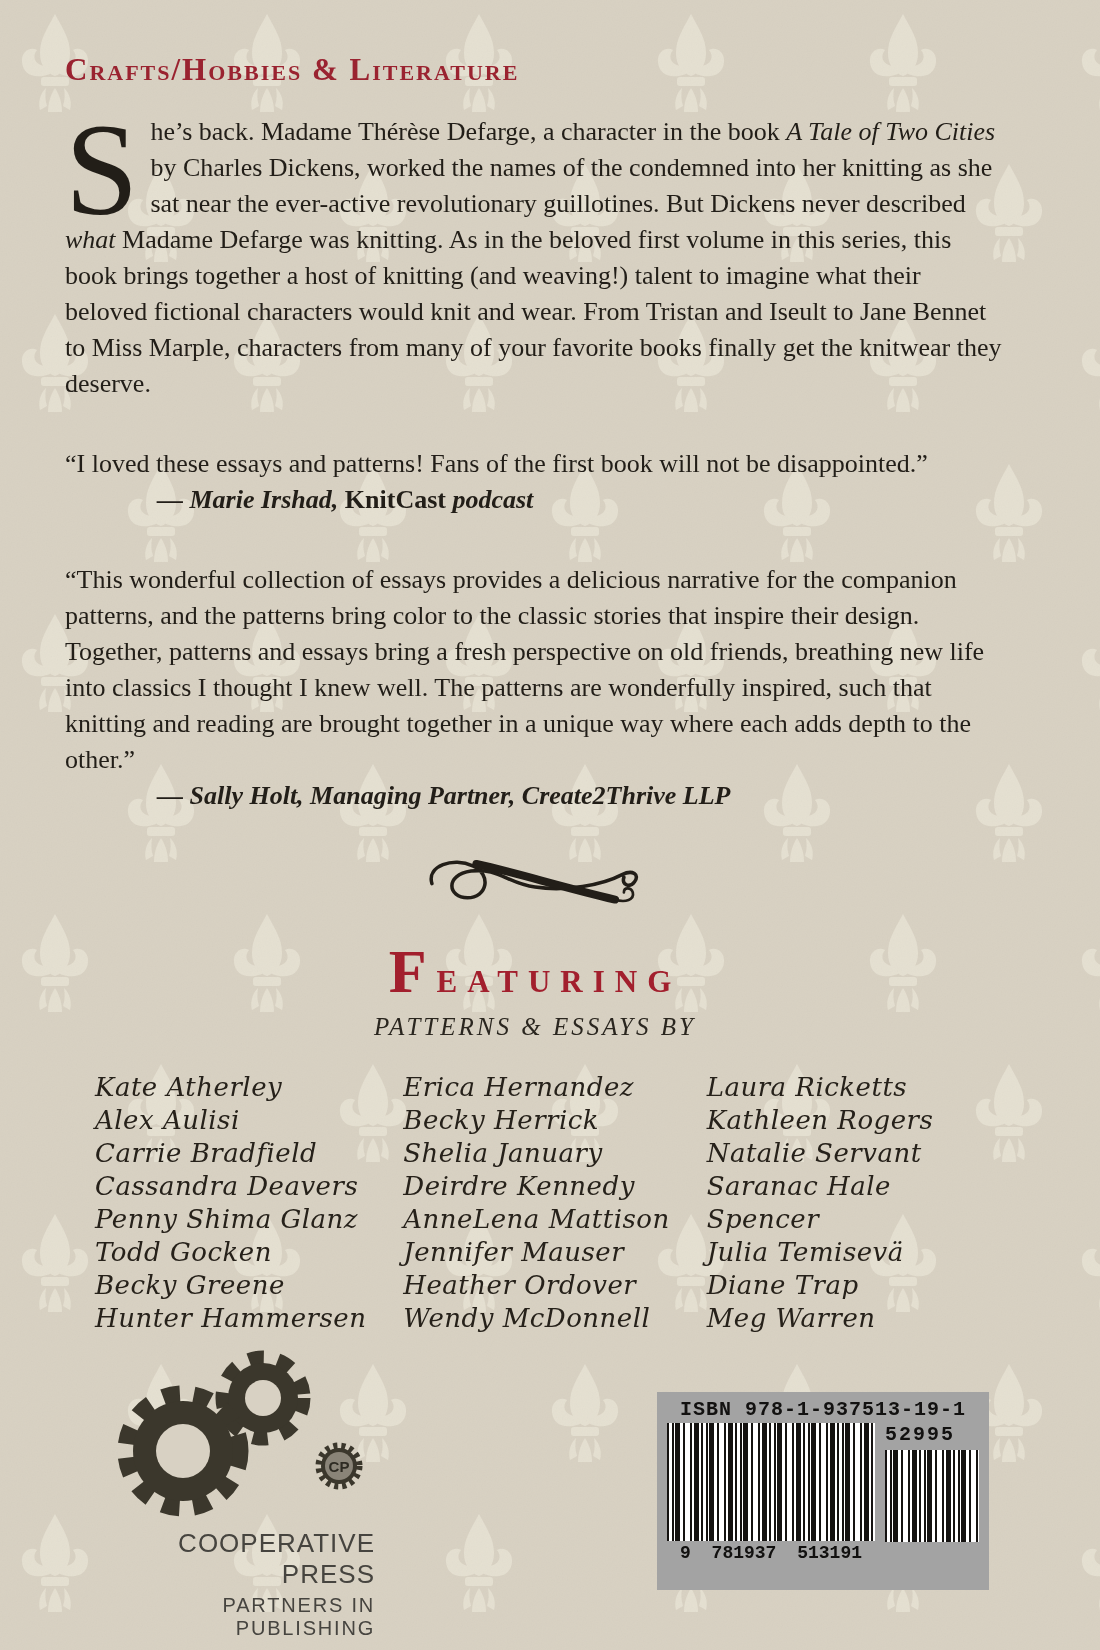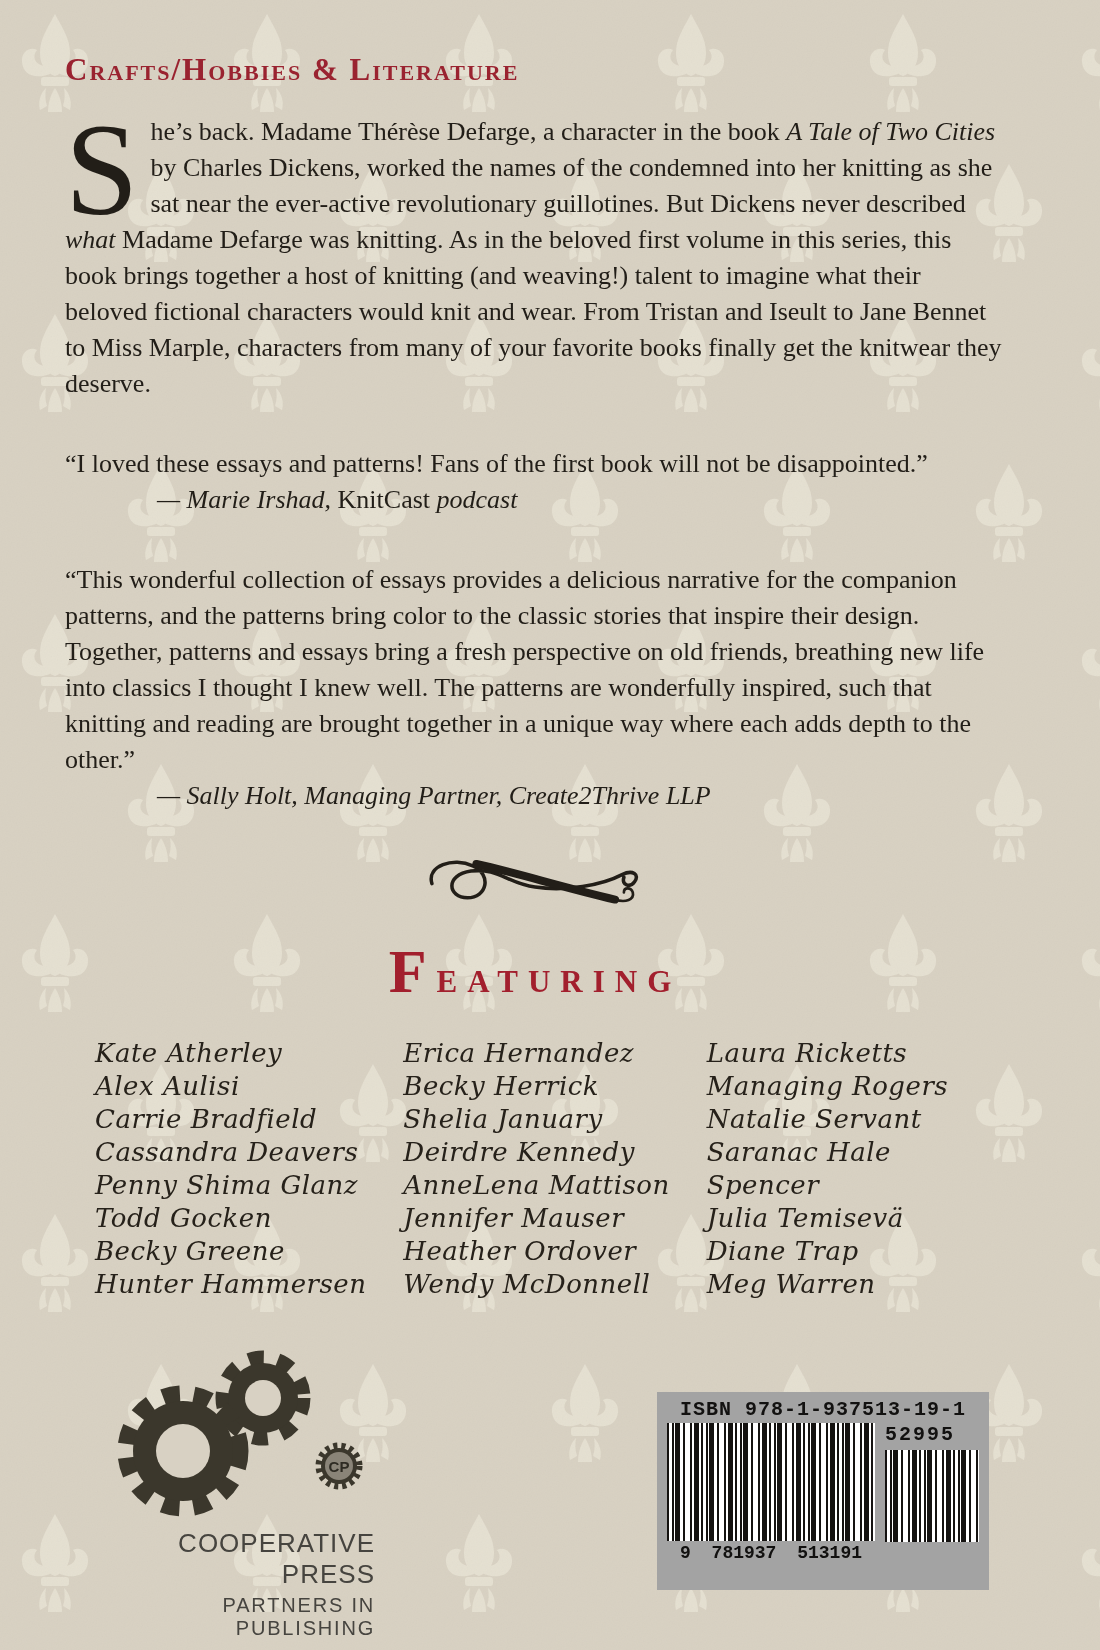--- a/index.html
+++ b/index.html
@@ -17,21 +17,21 @@
   }
 
   .blurb { font-size:26px; line-height:36px; margin:0; }
   .dropcap {
     float:left; font-size:132px; line-height:100px; padding:6px 12px 0 0;
     font-weight:400;
   }
   .it { font-style:italic; }
 
   .quote { font-size:26px; line-height:36px; margin:44px 0 0 0; }
-  .attr { font-size:26px; line-height:36px; margin:0; padding-left:92px; }
+  .attr { font-size:26px; line-height:36px; margin:0; padding-left:92px;font-weight:bold; }
 
   .flourish-wrap { text-align:center; margin-top:34px; }
 
   .featuring {
     text-align:center; margin:4px 0 0 0;
     font-variant:small-caps; font-weight:600; letter-spacing:10px;
     font-size:44px; color:#a21f2d;
   }
   .featuring::first-letter { font-size:62px; }
   .featuring-sub {
@@ -129,20 +129,21 @@
       <svg width="300" height="80" viewBox="0 0 300 90" aria-hidden="true">
         <g fill="none" stroke="#221e18" stroke-linecap="round">
           <path stroke-width="4" d="M34,40 C28,20 58,10 80,20 C102,30 96,56 74,56 C52,56 48,30 78,26 C108,22 120,40 150,44 C185,49 225,42 248,30 C260,24 268,30 262,38 C257,45 247,42 250,33"></path>
           <path stroke-width="9" d="M84,18 C130,28 180,44 240,58"></path>
           <path stroke-width="3" d="M240,58 C252,62 262,58 260,50 C258,44 250,44 250,50"></path>
         </g>
       </svg>
     </div>
 
     <h1 class="featuring">Featuring</h1>
+    <p class="featuring-sub">Patterns &amp; Essays by</p>
 
     <div class="names-row">
       <ul class="names col1">
 
       <li>Kate Atherley</li>
           <li>Alex Aulisi</li>
           <li>Carrie Bradfield</li>
           <li>Cassandra Deavers</li>
           <li>Penny Shima Glanz</li>
           <li>Todd Gocken</li>
@@ -156,21 +157,21 @@
           <li>Shelia January</li>
           <li>Deirdre Kennedy</li>
           <li>AnneLena Mattison</li>
           <li>Jennifer Mauser</li>
           <li>Heather Ordover</li>
           <li>Wendy McDonnell</li>
         </ul>
       <ul class="names col3">
 
       <li>Laura Ricketts</li>
-          <li>Managing Rogers</li>
+          <li>Kathleen Rogers</li>
           <li>Natalie Servant</li>
           <li>Saranac Hale Spencer</li>
           <li>Julia Temisevä</li>
           <li>Diane Trap</li>
           <li>Meg Warren</li>
         </ul>
     </div>
 
   </div>
 

